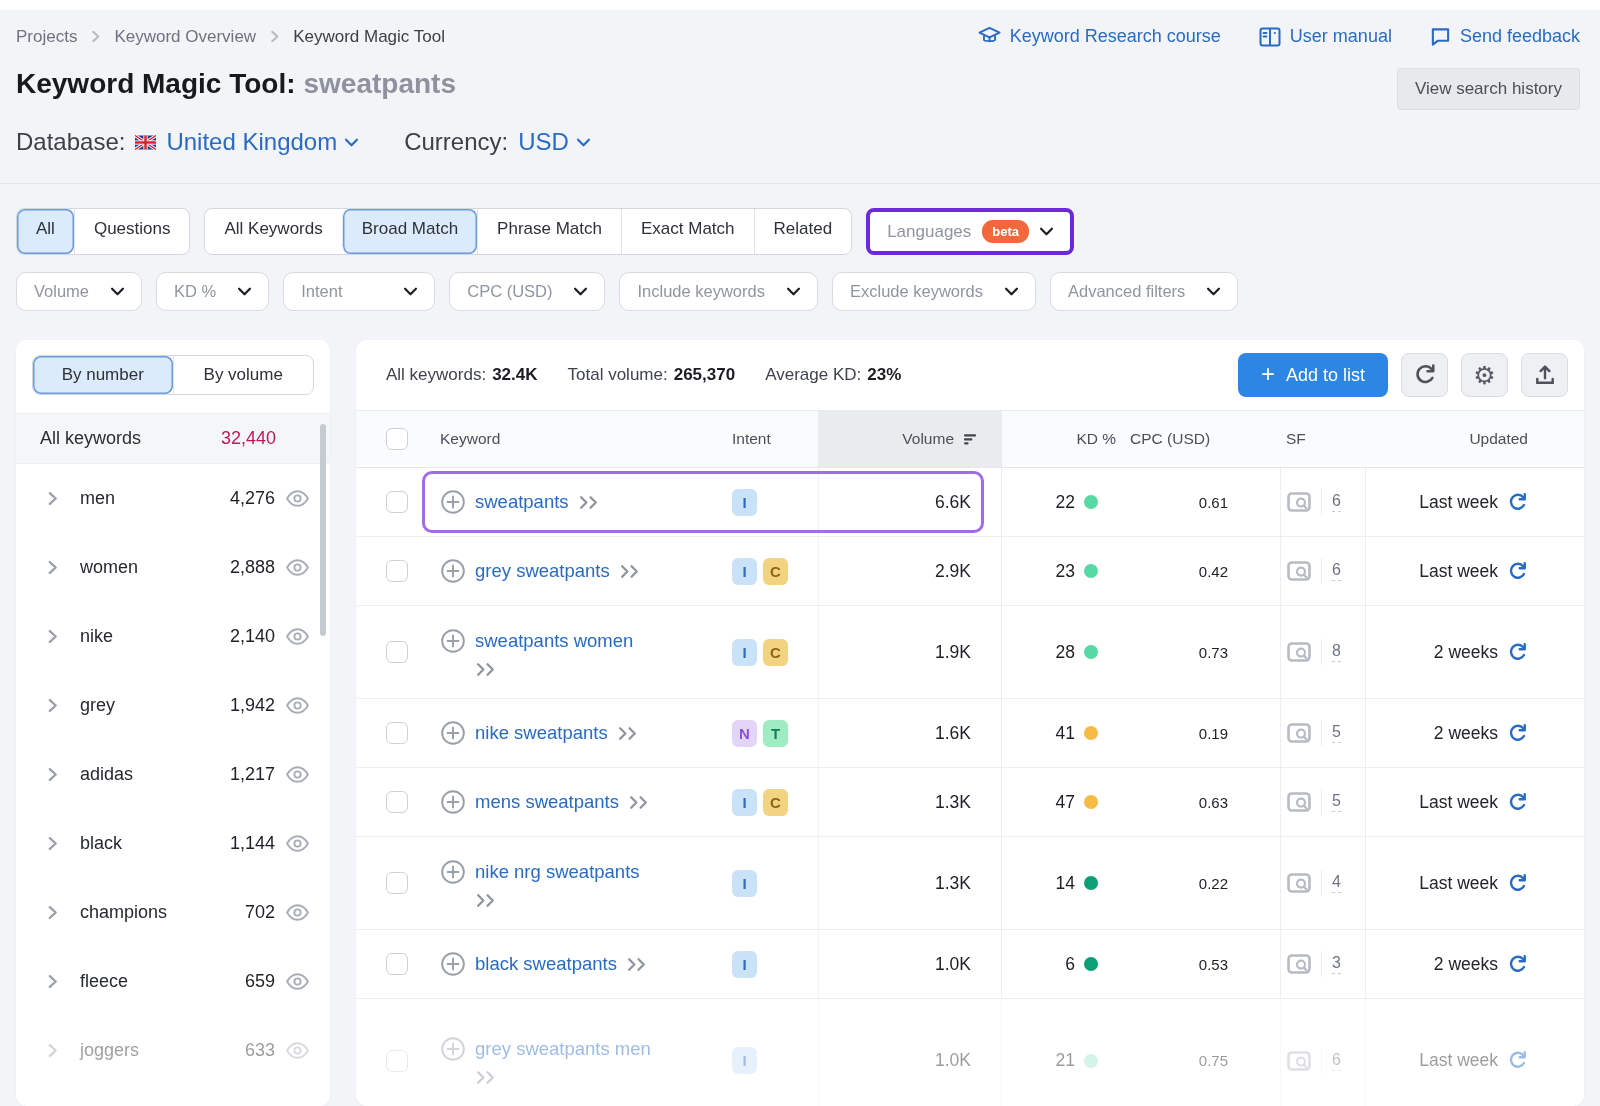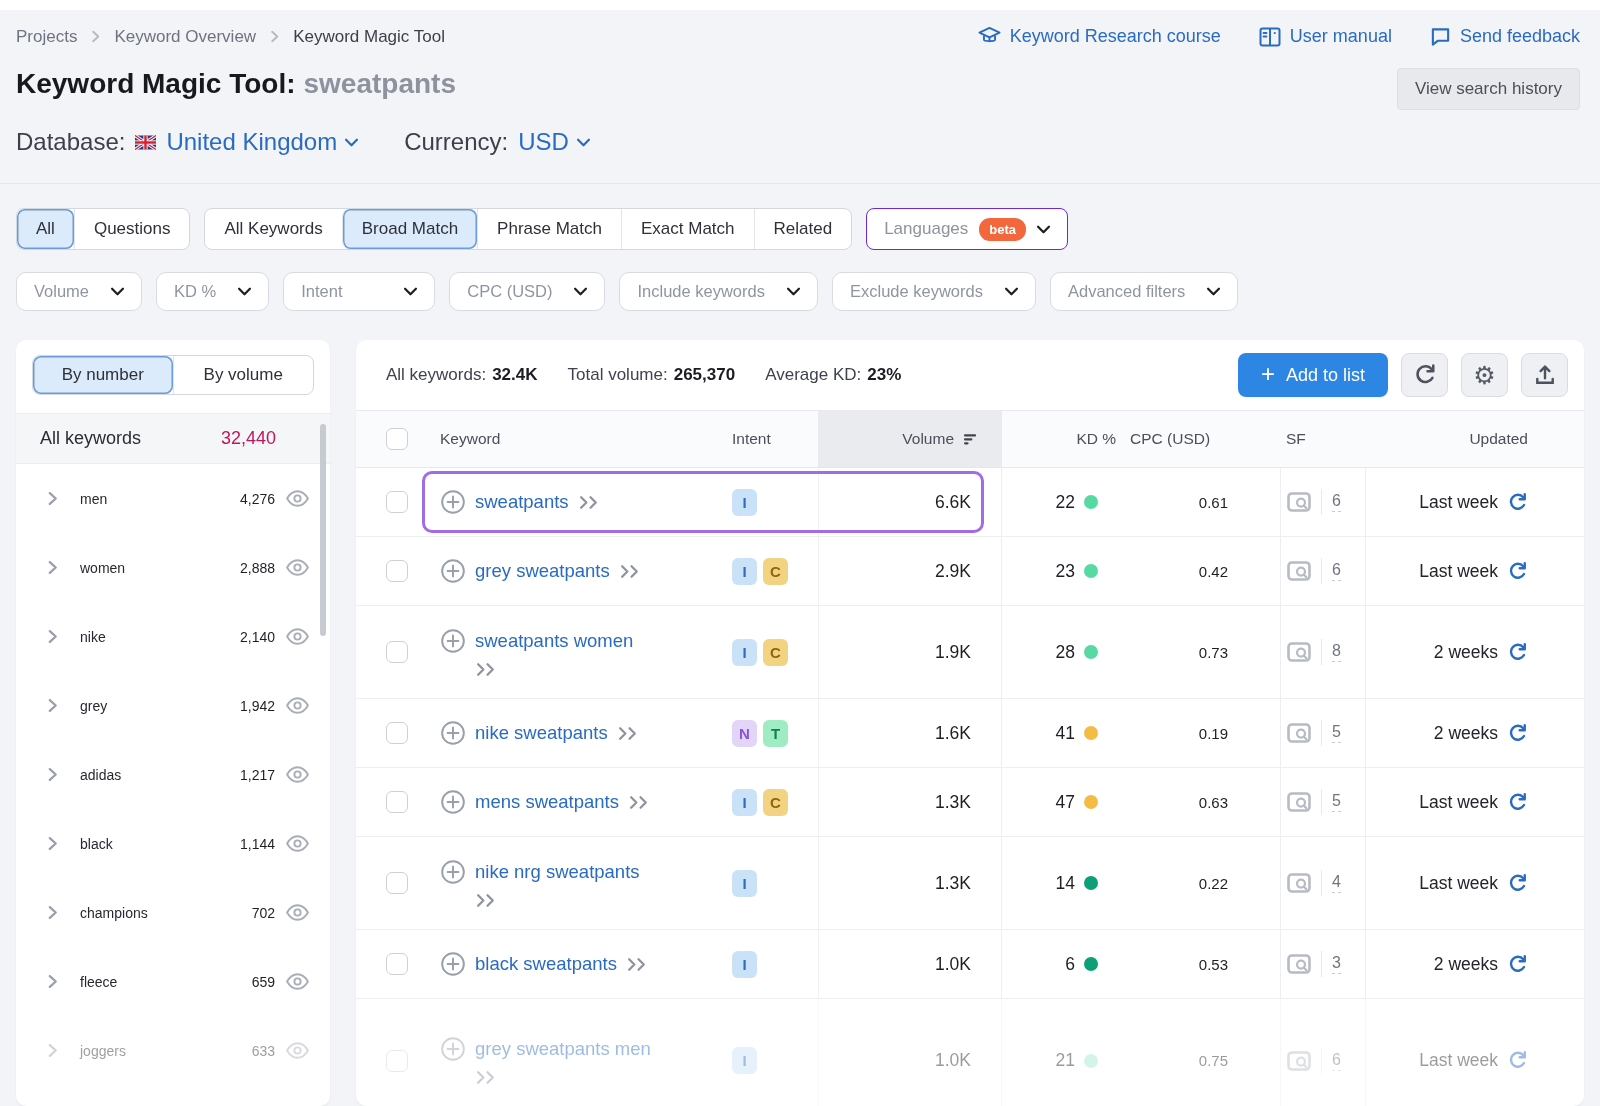--- a/index.html
+++ b/index.html
@@ -28,39 +28,39 @@
   .db-label2 { margin-left:46px; }
   .flag { display:inline-flex; margin-left:10px; }
   .header-divider { position:absolute; top:183px; left:0; right:0; height:1px; background:#e4e6eb; }
 
   
   .tabs-row { position:absolute; top:208px; left:16px; display:flex; gap:14px; align-items:stretch; }
   .seg-group { display:flex; background:#fff; border:1px solid #d4d7de; border-radius:8px; overflow:hidden; }
   .seg { padding:10px 19px; font-size:17px; color:#2e3138; border-left:1px solid #e2e4e9; cursor:pointer; white-space:nowrap; }
   .seg:first-child { border-left:none; }
   .seg.active { background:#dcebfb; box-shadow:inset 0 0 0 1.5px #6b9bd8; border-radius:8px; }
-  .lang-pill { display:flex; align-items:center; gap:11px; background:#fff; border:1px solid #6d28d9; border-radius:8px; padding:8px 17px; font-size:17px; color:#8e939e; cursor:pointer; }
+  .lang-pill { display:flex; align-items:center; gap:11px; background:#fff; border:4px solid #6d28d9; border-radius:8px; padding:8px 17px; font-size:17px; color:#8e939e; cursor:pointer; }
   .beta { background:#f2683c; color:#fff; border-radius:11px; padding:4px 10px; font-size:13px; font-weight:700; }
   .chev-dark { color:#1c1e24; display:flex; }
 
   
   .filters-row { position:absolute; top:272px; left:16px; display:flex; gap:14px; }
   .fpill { display:flex; align-items:center; gap:22px; background:#fff; border:1px solid #d8dbe1; border-radius:10px; padding:9px 17px; font-size:16.5px; color:#8f95a0; cursor:pointer; }
   .fpill.wide { min-width:152px; justify-content:space-between; }
 
   
   .card { background:#fff; border-radius:10px; box-shadow:0 1px 2px rgba(16,24,40,.06); }
 
   
   .sidebar { position:absolute; top:340px; left:16px; width:314px; bottom:0; overflow:hidden; }
   .toggle { margin:15px 16px 0 16px; display:flex; border:1px solid #d4d7de; border-radius:8px; overflow:hidden; }
   .toggle .seg { flex:1; text-align:center; padding:9px 0; }
   .side-head { margin-top:18px; display:flex; justify-content:space-between; align-items:center; background:#f5f6f8; border-top:1px solid #eceef2; border-bottom:1px solid #eceef2; padding:14px 54px 14px 24px; font-size:18px; color:#2a2d35; }
   .side-head .shc { color:#be185d; }
-  .side-item { display:flex; align-items:center; height:69px; padding:0 20px 0 30px; font-size:14px; cursor:pointer; }
+  .side-item { display:flex; align-items:center; height:69px; padding:0 20px 0 30px; font-size:18px; cursor:pointer; }
   .side-item .chev { color:#9aa0ab; display:flex; margin-right:21px; }
   .side-item .glabel { color:#26292f; flex:1; }
   .side-item .gcount { color:#1e2026; margin-right:10px; }
   .side-item .eye { display:flex; }
   .side-item.faded-row { opacity:.45; }
   .scrollbar { position:absolute; right:4px; top:84px; width:6px; height:212px; border-radius:3px; background:#c6cad1; }
 
   
   .main { position:absolute; top:340px; left:356px; width:1228px; bottom:0; overflow:hidden; }
   .statsbar { display:flex; align-items:center; height:70px; padding:0 16px 0 30px; }

